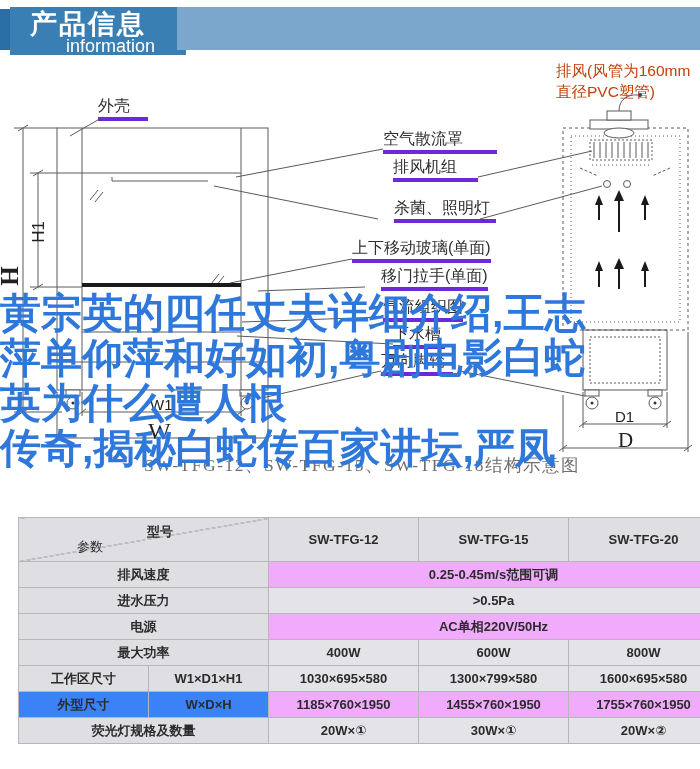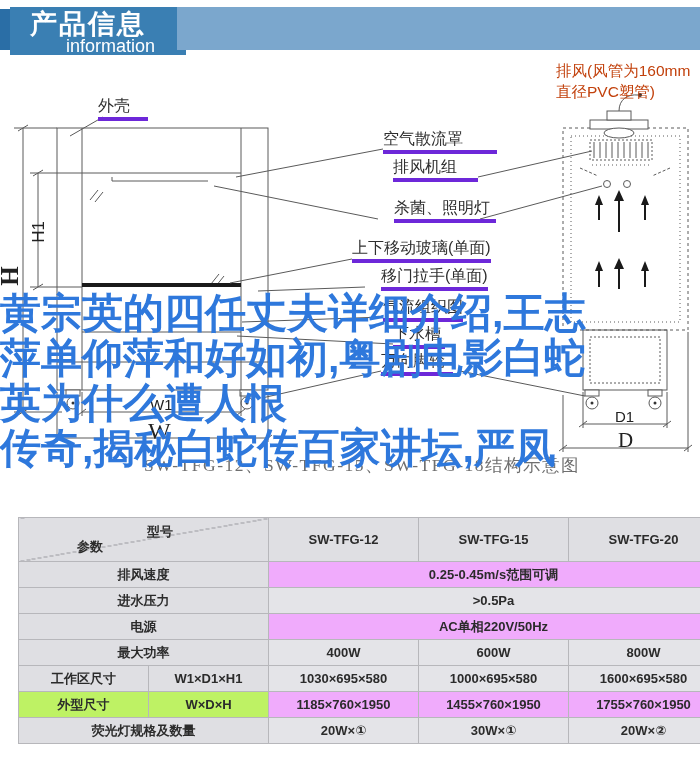--- a/index.html
+++ b/index.html
@@ -32,27 +32,27 @@
   .caption{position:absolute;left:12px;top:453px;width:700px;text-align:center;
     font-family:"Liberation Serif","DejaVu Serif",serif;font-size:17.5px;color:#6f6f6f;letter-spacing:1.5px;}
 
   
   table.spec{position:absolute;left:18px;top:517px;width:700px;border-collapse:collapse;table-layout:fixed;
     font-size:13px;color:#2b2b2b;}
   table.spec td{border:1px solid var(--tbl-border);text-align:center;vertical-align:middle;
     height:26px;padding:0 4px;font-weight:600;}
   table.spec tr.hdr td{height:44px;}
   td.glab{background:var(--gray-cell);}
-  td.wlab{background:#bef264;}
+  td.wlab{background:#3b82f6;}
   td.gval{background:var(--gray-cell2);}
   td.wval{background:#f0abfc;}
   td.corner{position:relative;background:var(--gray-cell);
     background-image:linear-gradient(to bottom right,transparent 49.6%,#9a9aa0 49.6%,#9a9aa0 50.4%,transparent 50.4%);}
   td.corner .tr{position:absolute;top:5px;left:128px;font-weight:700;}
-  td.corner .bl{position:absolute;bottom:5px;left:58px;font-weight:700;}
+  td.corner .bl{position:absolute;bottom:5px;left:58px;font-weight:400;}
 </style>
 </head>
 <body>
 
 <div id="page">
 
   <div class="hdr-dark"></div>
   <div class="hdr-main">
     <div class="cn">产品信息</div>
     <div class="en">information</div>
@@ -230,21 +230,21 @@
     <tr>
       <td class="glab" colspan="2">最大功率</td>
       <td class="gval">400W</td>
       <td class="gval">600W</td>
       <td class="gval">800W</td>
     </tr>
     <tr>
       <td class="glab">工作区尺寸</td>
       <td class="glab">W1×D1×H1</td>
       <td class="gval">1030×695×580</td>
-      <td class="gval">1000×695×580</td>
+      <td class="gval">1300×799×580</td>
       <td class="gval">1600×695×580</td>
     </tr>
     <tr>
       <td class="wlab">外型尺寸</td>
       <td class="wlab">W×D×H</td>
       <td class="wval">1185×760×1950</td>
       <td class="wval">1455×760×1950</td>
       <td class="wval">1755×760×1950</td>
     </tr>
     <tr>

